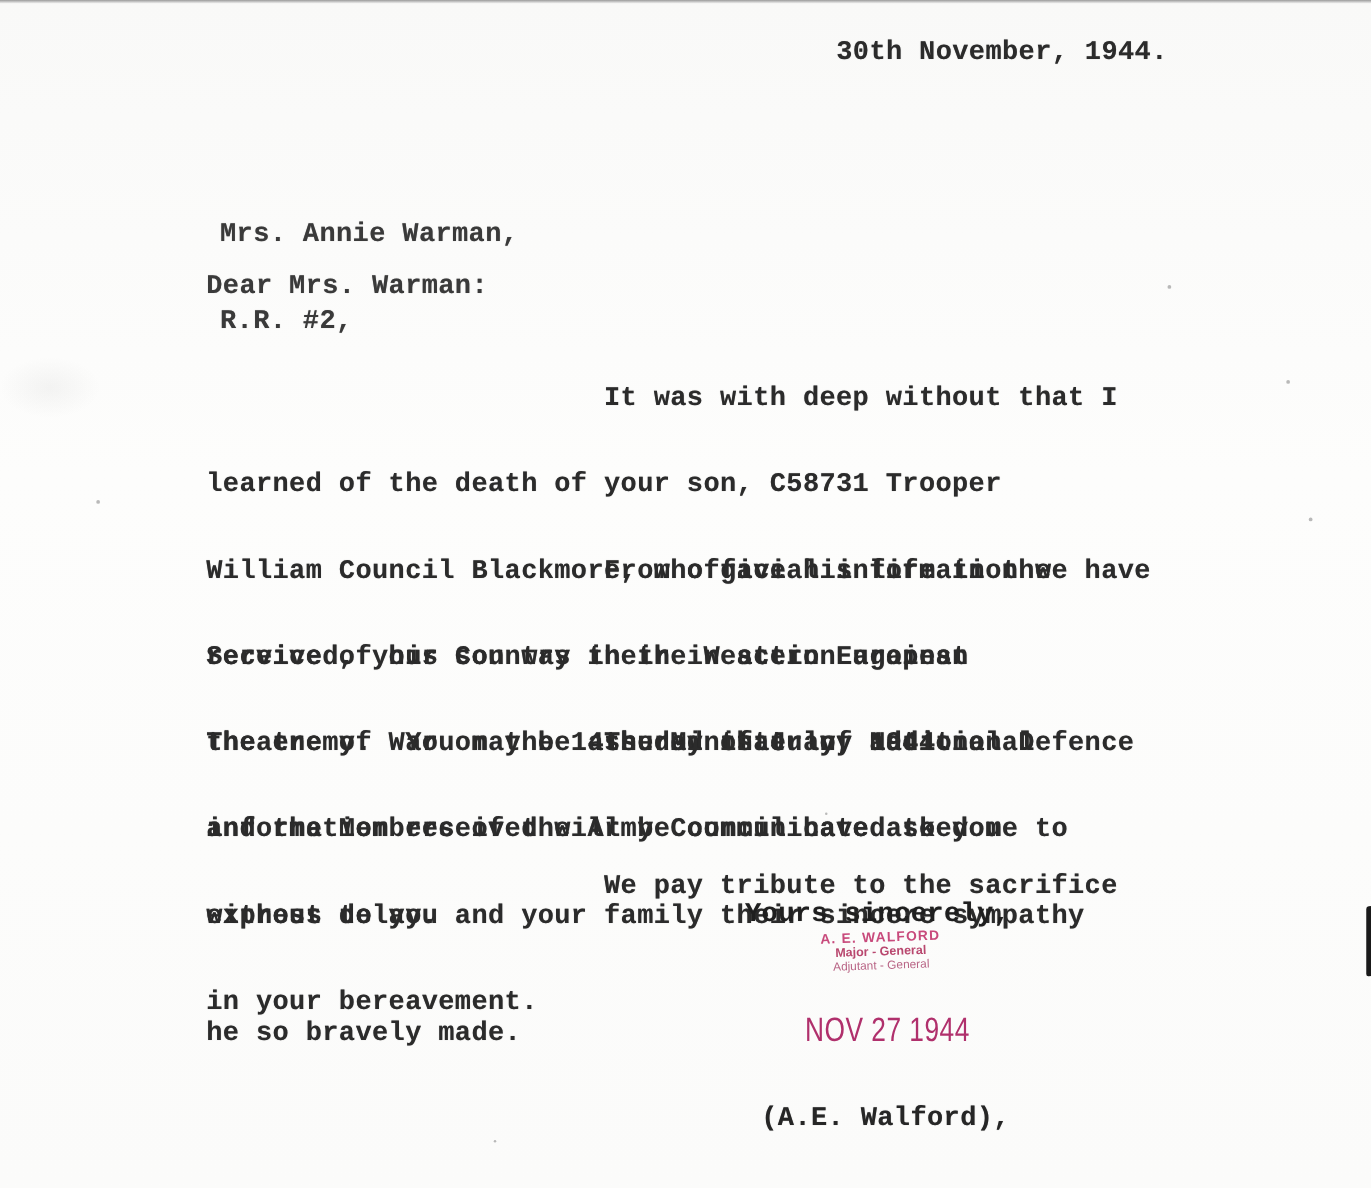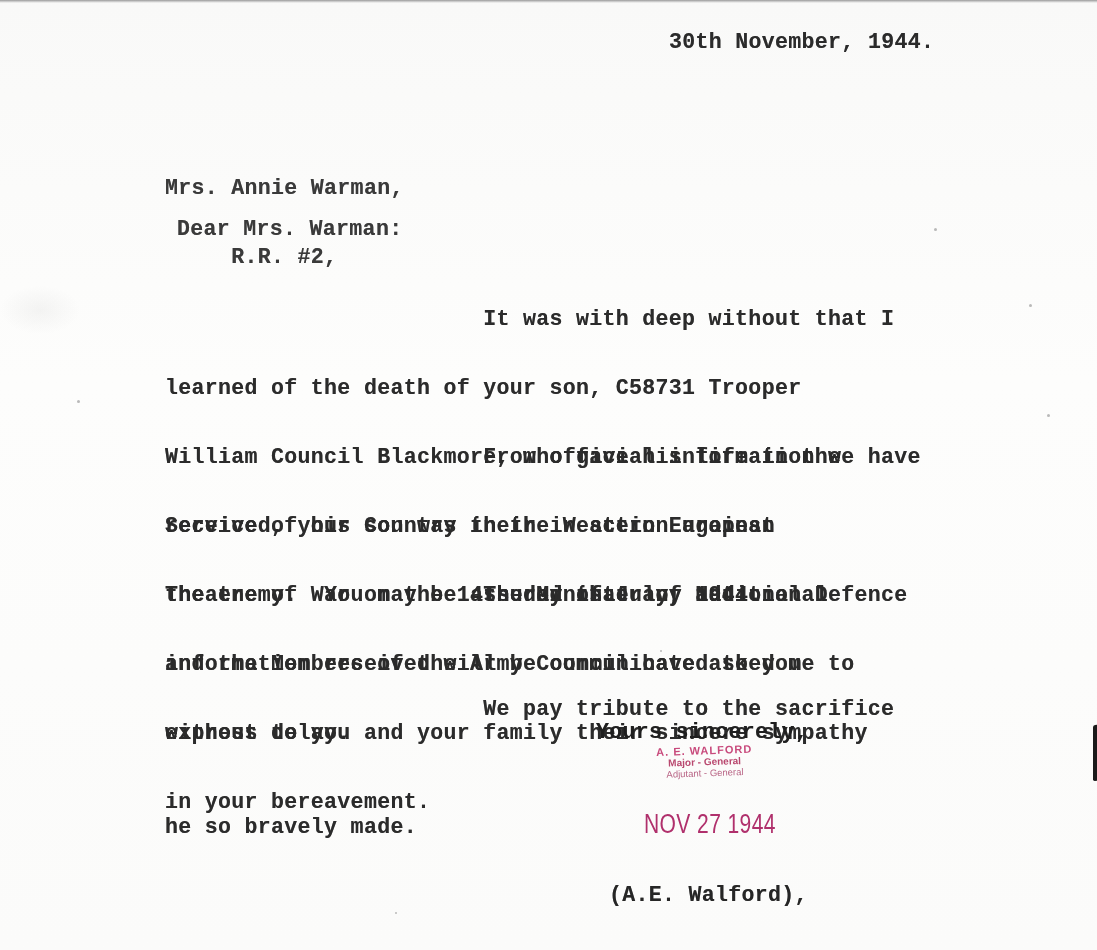--- a/index.html
+++ b/index.html
@@ -94,26 +94,26 @@
 
   <div class="speck" style="left:934px;top:228px;"></div>
   <div class="speck" style="left:1029px;top:304px;"></div>
   <div class="speck" style="left:77px;top:400px;"></div>
   <div class="speck" style="left:1047px;top:414px;"></div>
   <div class="speck" style="left:395px;top:912px;width:2px;height:2px;"></div>
   <div class="speck" style="left:660px;top:650px;width:2px;height:2px;"></div>
 
   <div class="typed" style="left:645px;top:31px;margin-left:24px;">30th November, 1944.</div>
 
-  <div class="typed light" style="left:165px;top:131px;text-align:center;">
+  <div class="typed light" style="left:176px;top:131px;">
     <span class="line">Mrs. Annie Warman,</span>
     <span class="line">R.R. #2,</span>
   </div>
 
-  <div class="typed light" style="left:165px;top:218px;margin-left:12px;">Dear Mrs. Warman:</div>
+  <div class="typed light" style="left:165px;top:218px;">Dear Mrs. Warman:</div>
 
   <div class="typed" style="left:165px;top:262px;">
     <span class="line">                        It was with deep without that I</span>
     <span class="line">learned of the death of your son, C58731 Trooper</span>
     <span class="line">William Council Blackmore, who gave his life in the</span>
     <span class="line">Service of his Country in the Western European</span>
     <span class="line">Theatre of War on the 14th day of July, 1944.</span>
   </div>
 
   <div class="typed" style="left:165px;top:400px;">

